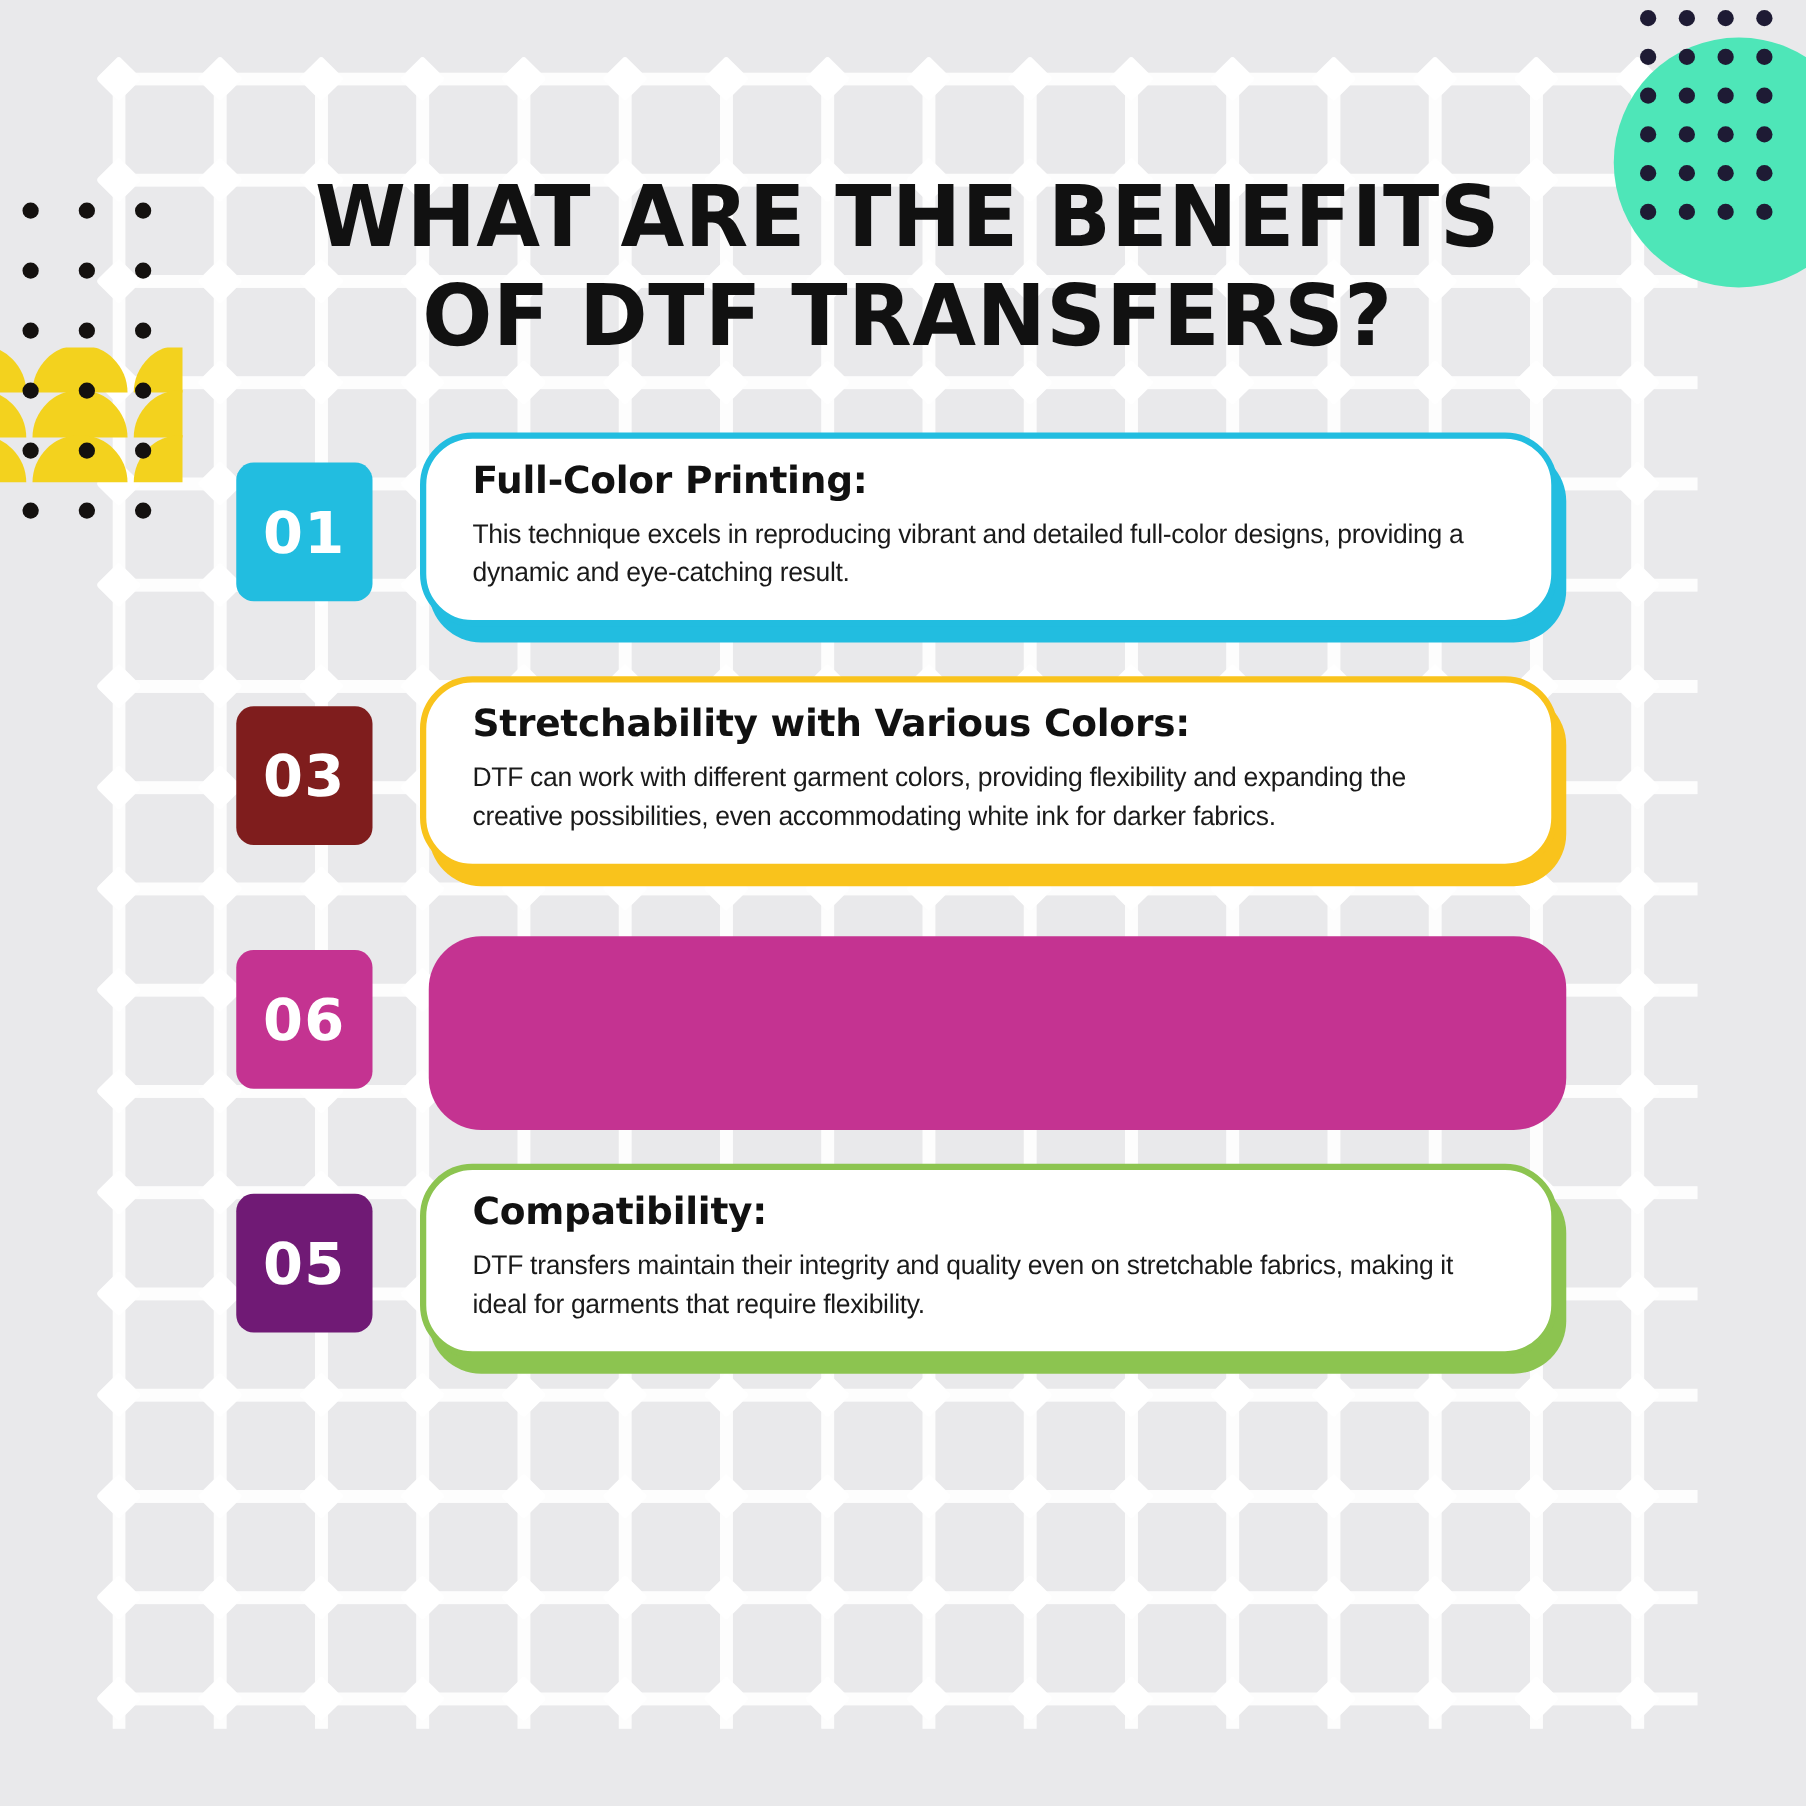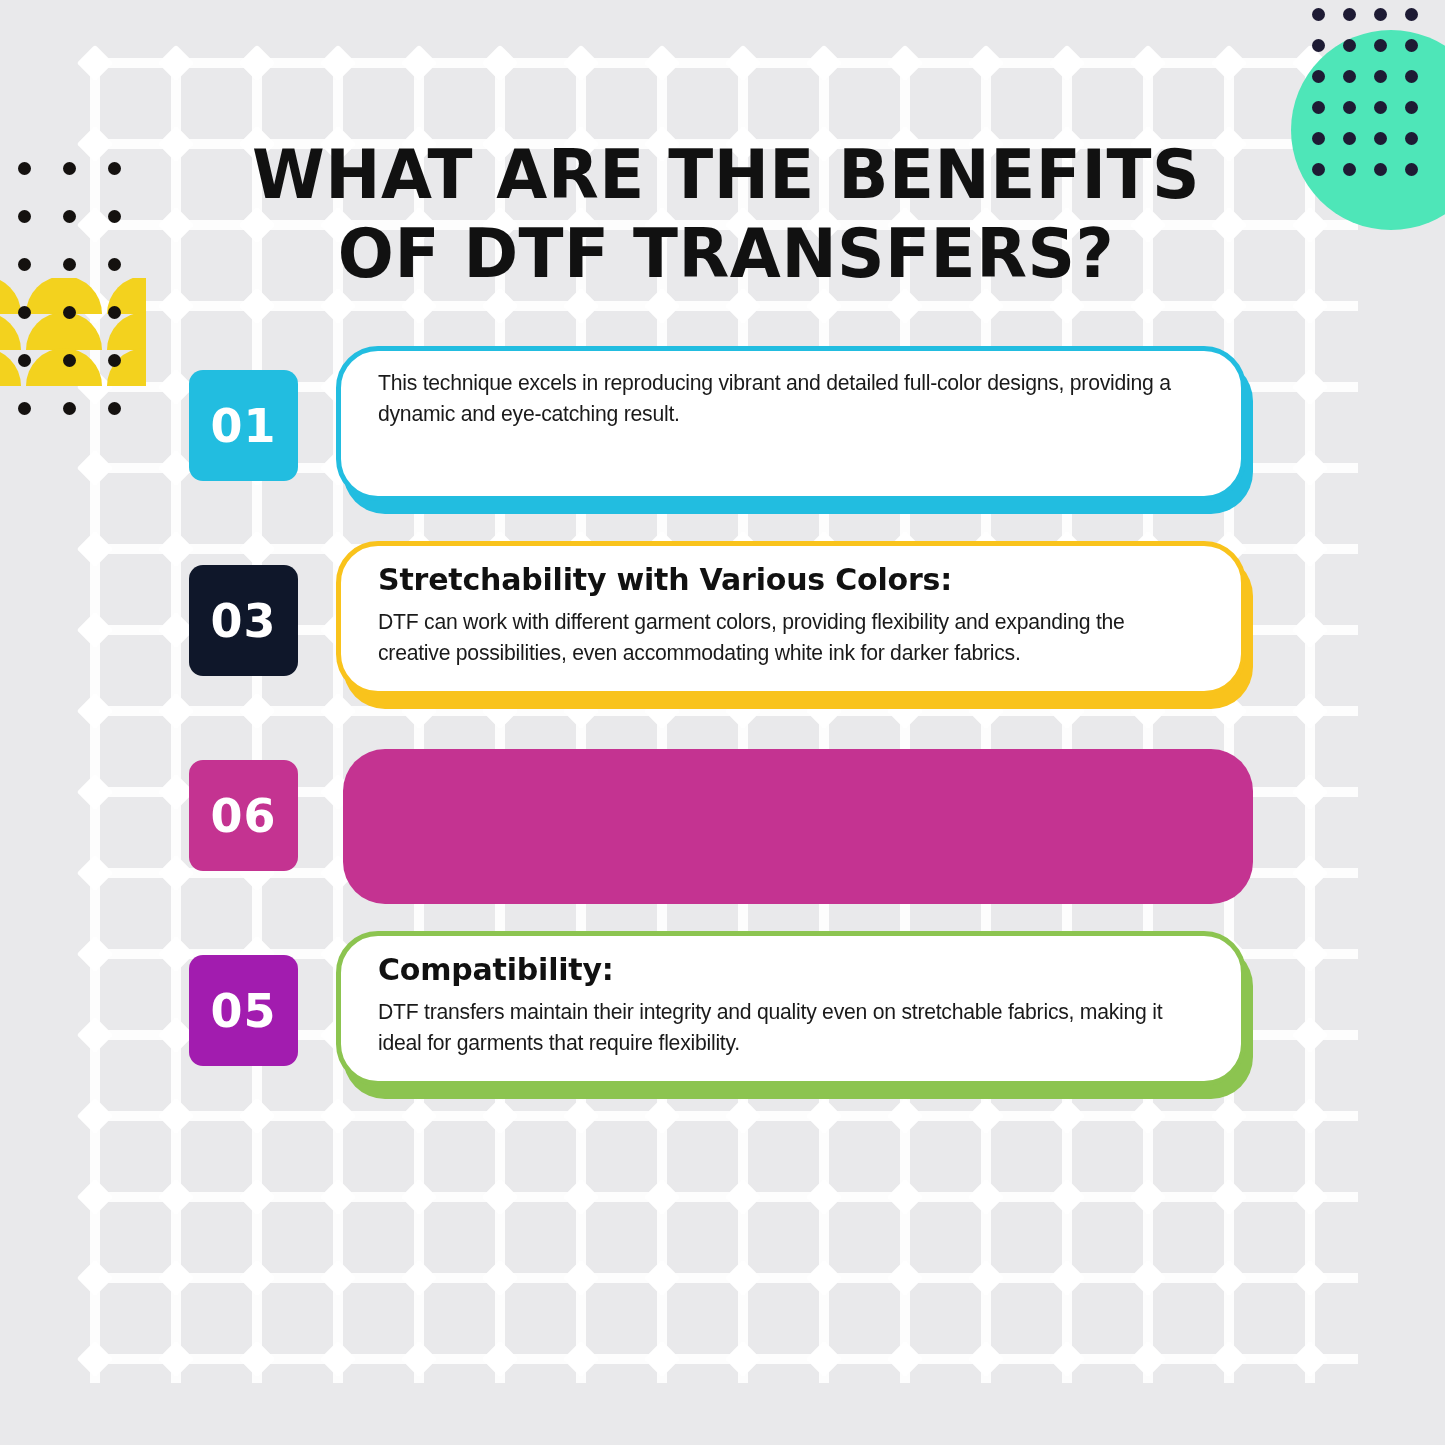--- a/index.html
+++ b/index.html
@@ -549,41 +549,42 @@
 
   <h1 class="heading">WHAT ARE THE BENEFITS OF DTF TRANSFERS?</h1>
 
   <div class="items" id="items">
       <div class="item">
         <div class="num-box" style="background: rgb(34, 189, 224);">
           <span>01</span>
         </div>
         <div class="card-shadow" style="background: rgb(34, 189, 224);"></div>
         <div class="card" style="border-color: rgb(34, 189, 224);">
+          <div class="card-title">Full-Color Printing:</div>
           <div class="card-body">This technique excels in reproducing vibrant and detailed full-color designs, providing a dynamic and eye-catching result.</div>
         </div>
       </div>
       <div class="item">
-        <div class="num-box" style="background: #0f172a;">
+        <div class="num-box" style="background: #7f1d1d;">
           <span>03</span>
         </div>
         <div class="card-shadow" style="background: rgb(249, 195, 28);"></div>
         <div class="card" style="border-color: rgb(249, 195, 28);">
           <div class="card-title">Stretchability with Various Colors:</div>
           <div class="card-body">DTF can work with different garment colors, providing flexibility and expanding the creative possibilities, even accommodating white ink for darker fabrics.</div>
         </div>
       </div>
       <div class="item">
         <div class="num-box" style="background: rgb(196, 51, 145);">
           <span>06</span>
         </div>
         <div class="card-shadow" style="background: rgb(196, 51, 145);"></div>
       </div>
       <div class="item">
-        <div class="num-box" style="background: #a21caf;">
+        <div class="num-box" style="background: #701a75;">
           <span>05</span>
         </div>
         <div class="card-shadow" style="background: rgb(140, 196, 80);"></div>
         <div class="card" style="border-color: rgb(140, 196, 80);">
           <div class="card-title">Compatibility:</div>
           <div class="card-body">DTF transfers maintain their integrity and quality even on stretchable fabrics, making it ideal for garments that require flexibility.</div>
         </div>
       </div>
     </div>
 

